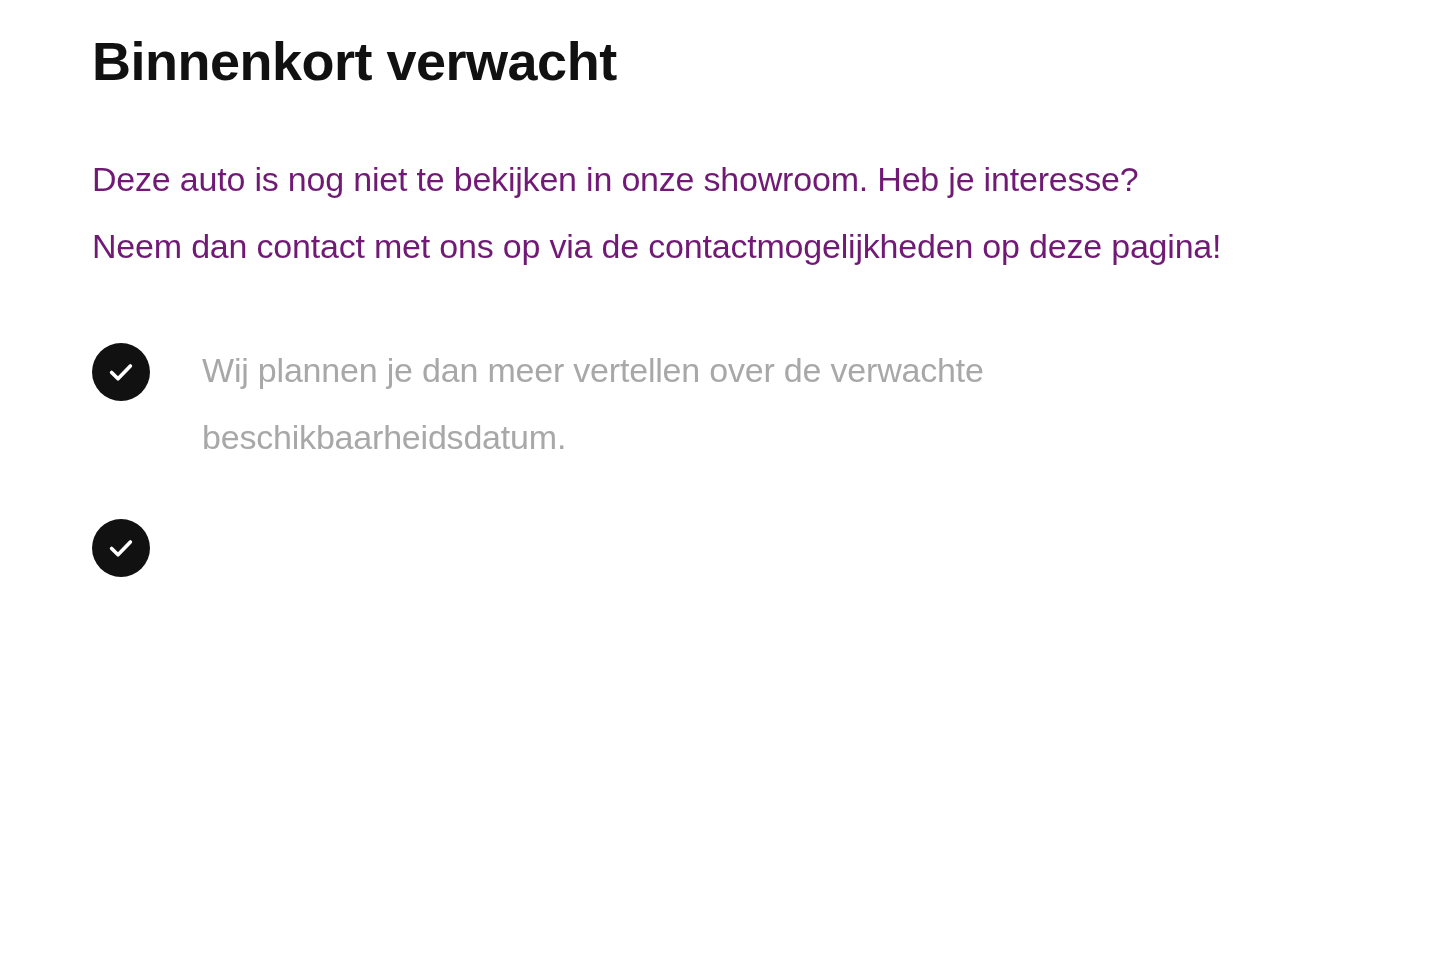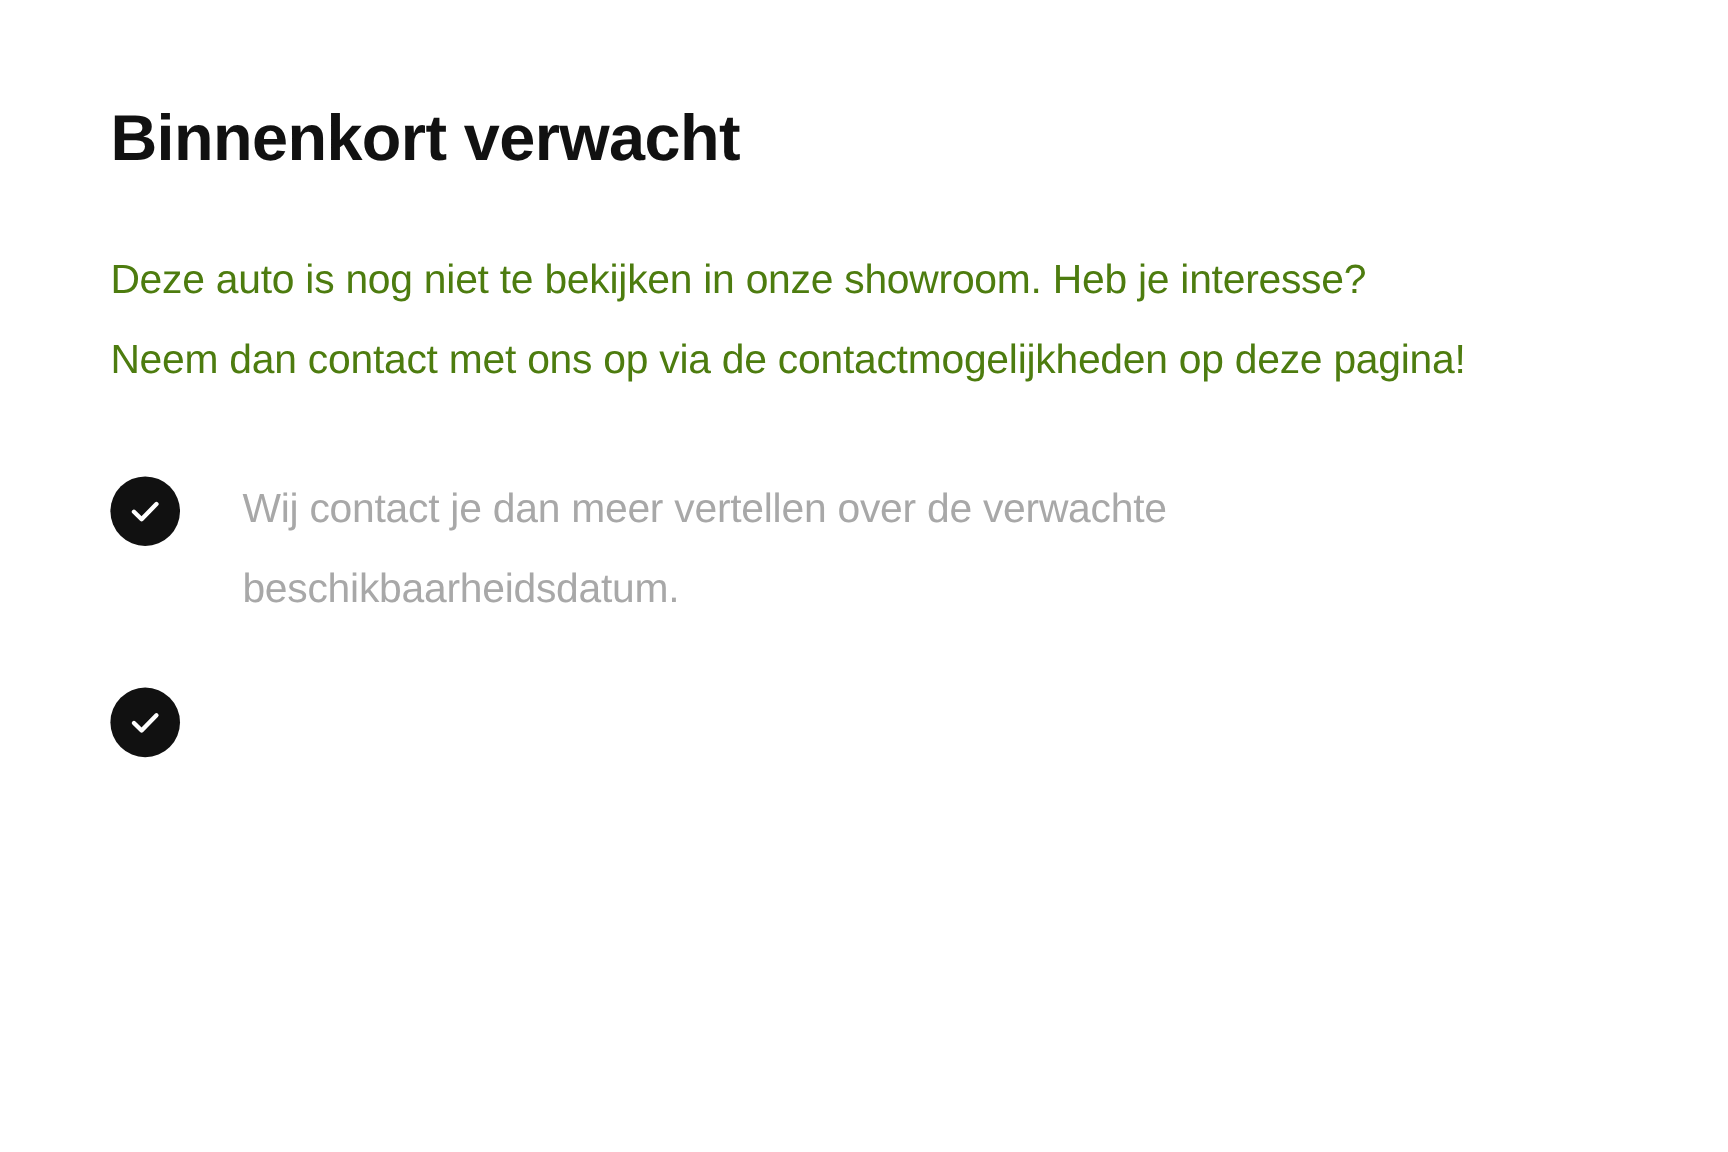--- a/index.html
+++ b/index.html
@@ -13,38 +13,38 @@
     background: #ffffff;
     font-family: "Liberation Sans", sans-serif;
     -webkit-font-smoothing: antialiased;
     overflow: hidden;
   }
 
   .panel {
     box-sizing: border-box;
     width: 1440px;
     height: 784px;
-    padding: 84px 92px 0 92px;
+    padding: 30px 92px 0 92px;
     background: #ffffff;
   }
 
   .panel-title {
     font-size: 54px;
     line-height: 1.15;
     font-weight: 700;
     color: #111111;
     letter-spacing: -0.5px;
     margin: 0 0 54px 0;
   }
 
   .panel-intro {
     font-size: 34px;
     line-height: 1.98;
     font-weight: 500;
-    color: #4d7c0f;
+    color: #701a75;
     max-width: 1140px;
     margin: 0 0 56px 0;
     letter-spacing: -0.2px;
   }
 
   .benefit-list {
     list-style: none;
     margin: 0;
     padding: 0;
   }
@@ -93,21 +93,21 @@
   <p class="panel-intro">Deze auto is nog niet te bekijken in onze showroom. Heb je interesse? Neem dan contact met ons op via de contactmogelijkheden op deze pagina!</p>
 
   <ul class="benefit-list">
 
     <li class="benefit-item">
       <span class="check-badge">
         <svg width="30" height="30" viewBox="0 0 24 24" aria-hidden="true">
           <path d="M4.5 12.4 L9.6 17.4 L19.5 7.2" fill="none" stroke="#ffffff" stroke-width="2.9" stroke-linecap="round" stroke-linejoin="round"></path>
         </svg>
       </span>
-      <span class="benefit-text">Wij contact je dan meer vertellen over de verwachte beschikbaarheidsdatum.</span>
+      <span class="benefit-text">Wij plannen je dan meer vertellen over de verwachte beschikbaarheidsdatum.</span>
     </li>
 
     <li class="benefit-item">
       <span class="check-badge">
         <svg width="30" height="30" viewBox="0 0 24 24" aria-hidden="true">
           <path d="M4.5 12.4 L9.6 17.4 L19.5 7.2" fill="none" stroke="#ffffff" stroke-width="2.9" stroke-linecap="round" stroke-linejoin="round"></path>
         </svg>
       </span>
     </li>
 

